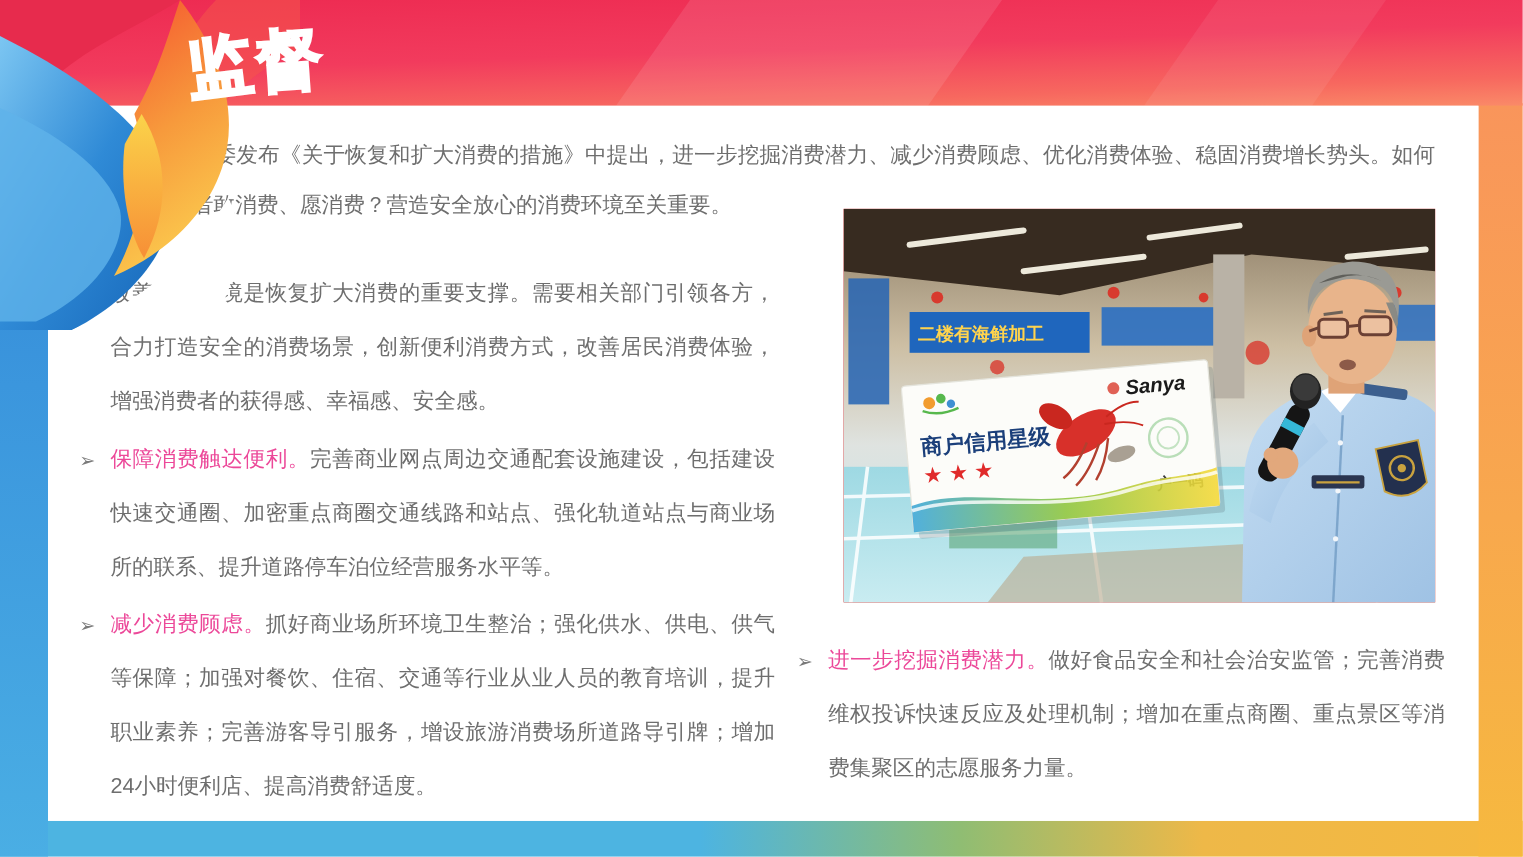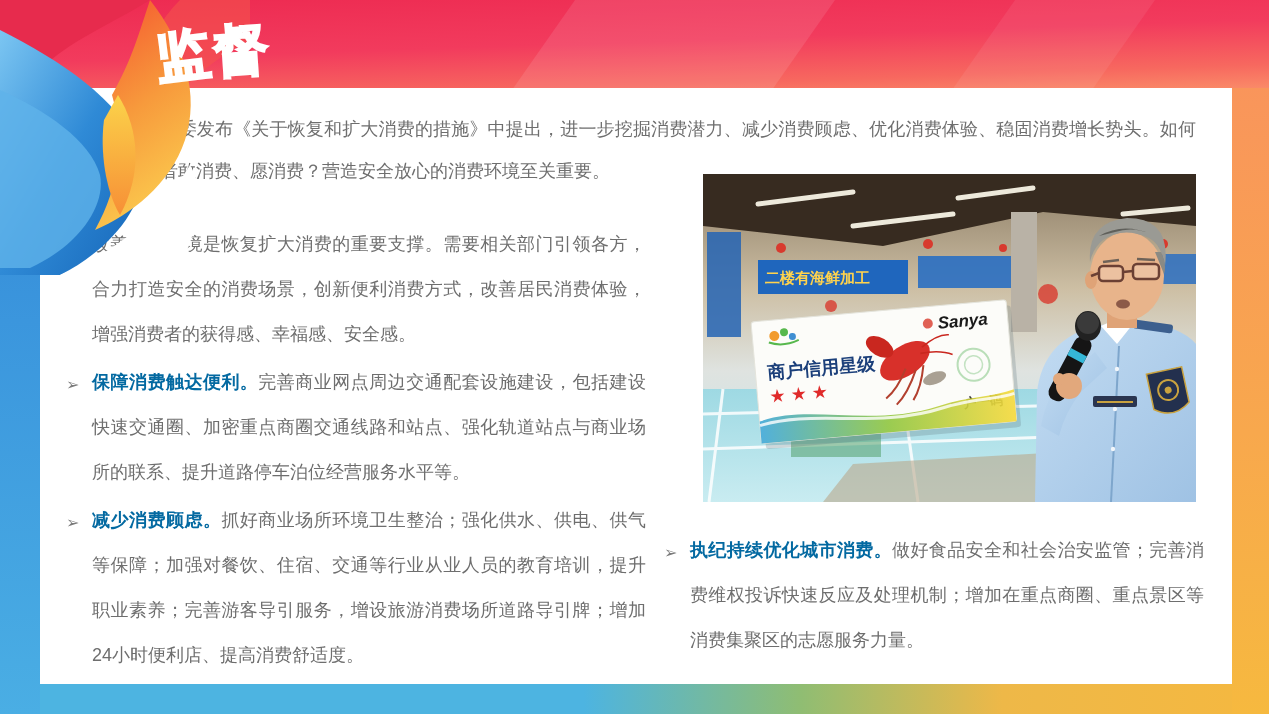--- a/index.html
+++ b/index.html
@@ -49,21 +49,21 @@
     text-shadow:0 1px 2px rgba(180,30,50,0.35);
     white-space:nowrap;
   }
 
   
   .panel{position:absolute;left:40px;top:88px;width:1192px;height:596px;background:#ffffff;z-index:2;}
 
   .bullet{position:absolute;display:flex;color:#6e6e6e;font-size:18px;z-index:4;}
   .bullet .marker{flex:0 0 26px;color:#7a7a7a;font-size:16px;padding-top:2px;}
   .bullet .btext{flex:1;text-align:justify;}
-  .bullet .lead{font-weight:bold;color:#0369a1;}
+  .bullet .lead{font-weight:normal;color:#ec4899;}
 
   .bullet-intro{left:80px;top:108px;width:1116px;line-height:42px;}
   .bullet-l1{left:66px;top:222px;width:580px;line-height:45px;}
   .bullet-l2{left:66px;top:360px;width:580px;line-height:45px;}
   .bullet-l3{left:66px;top:498px;width:580px;line-height:45px;}
   .bullet-r1{left:664px;top:528px;width:540px;line-height:45px;}
 
   .photo{position:absolute;left:703px;top:174px;width:493px;height:328px;z-index:4;overflow:hidden;background:#b91c1c;}
   .photo svg{display:block;}
 </style>
@@ -126,21 +126,21 @@
     <div class="btext"><span class="lead">保障消费触达便利。</span><span>完善商业网点周边交通配套设施建设，包括建设快速交通圈、加密重点商圈交通线路和站点、强化轨道站点与商业场所的联系、提升道路停车泊位经营服务水平等。</span></div>
   </div>
 
   <div class="bullet bullet-l3">
     <span class="marker">➢</span>
     <div class="btext"><span class="lead">减少消费顾虑。</span><span>抓好商业场所环境卫生整治；强化供水、供电、供气等保障；加强对餐饮、住宿、交通等行业从业人员的教育培训，提升职业素养；完善游客导引服务，增设旅游消费场所道路导引牌；增加24小时便利店、提高消费舒适度。</span></div>
   </div>
 
   <div class="bullet bullet-r1">
     <span class="marker">➢</span>
-    <div class="btext"><span class="lead">执纪持续优化城市消费。</span><span>做好食品安全和社会治安监管；完善消费维权投诉快速反应及处理机制；增加在重点商圈、重点景区等消费集聚区的志愿服务力量。</span></div>
+    <div class="btext"><span class="lead">进一步挖掘消费潜力。</span><span>做好食品安全和社会治安监管；完善消费维权投诉快速反应及处理机制；增加在重点商圈、重点景区等消费集聚区的志愿服务力量。</span></div>
   </div>
 
   <div class="photo">
     <svg width="493" height="328" viewBox="0 0 493 328">
       <defs>
         <linearGradient id="pBg" x1="0" y1="0" x2="0" y2="1">
           <stop offset="0" stop-color="#8a7a63"></stop>
             <stop offset="0.35" stop-color="#cdbfa4"></stop>
             <stop offset="0.6" stop-color="#dfe3e0"></stop>
             <stop offset="1" stop-color="#bfe4ea"></stop>

